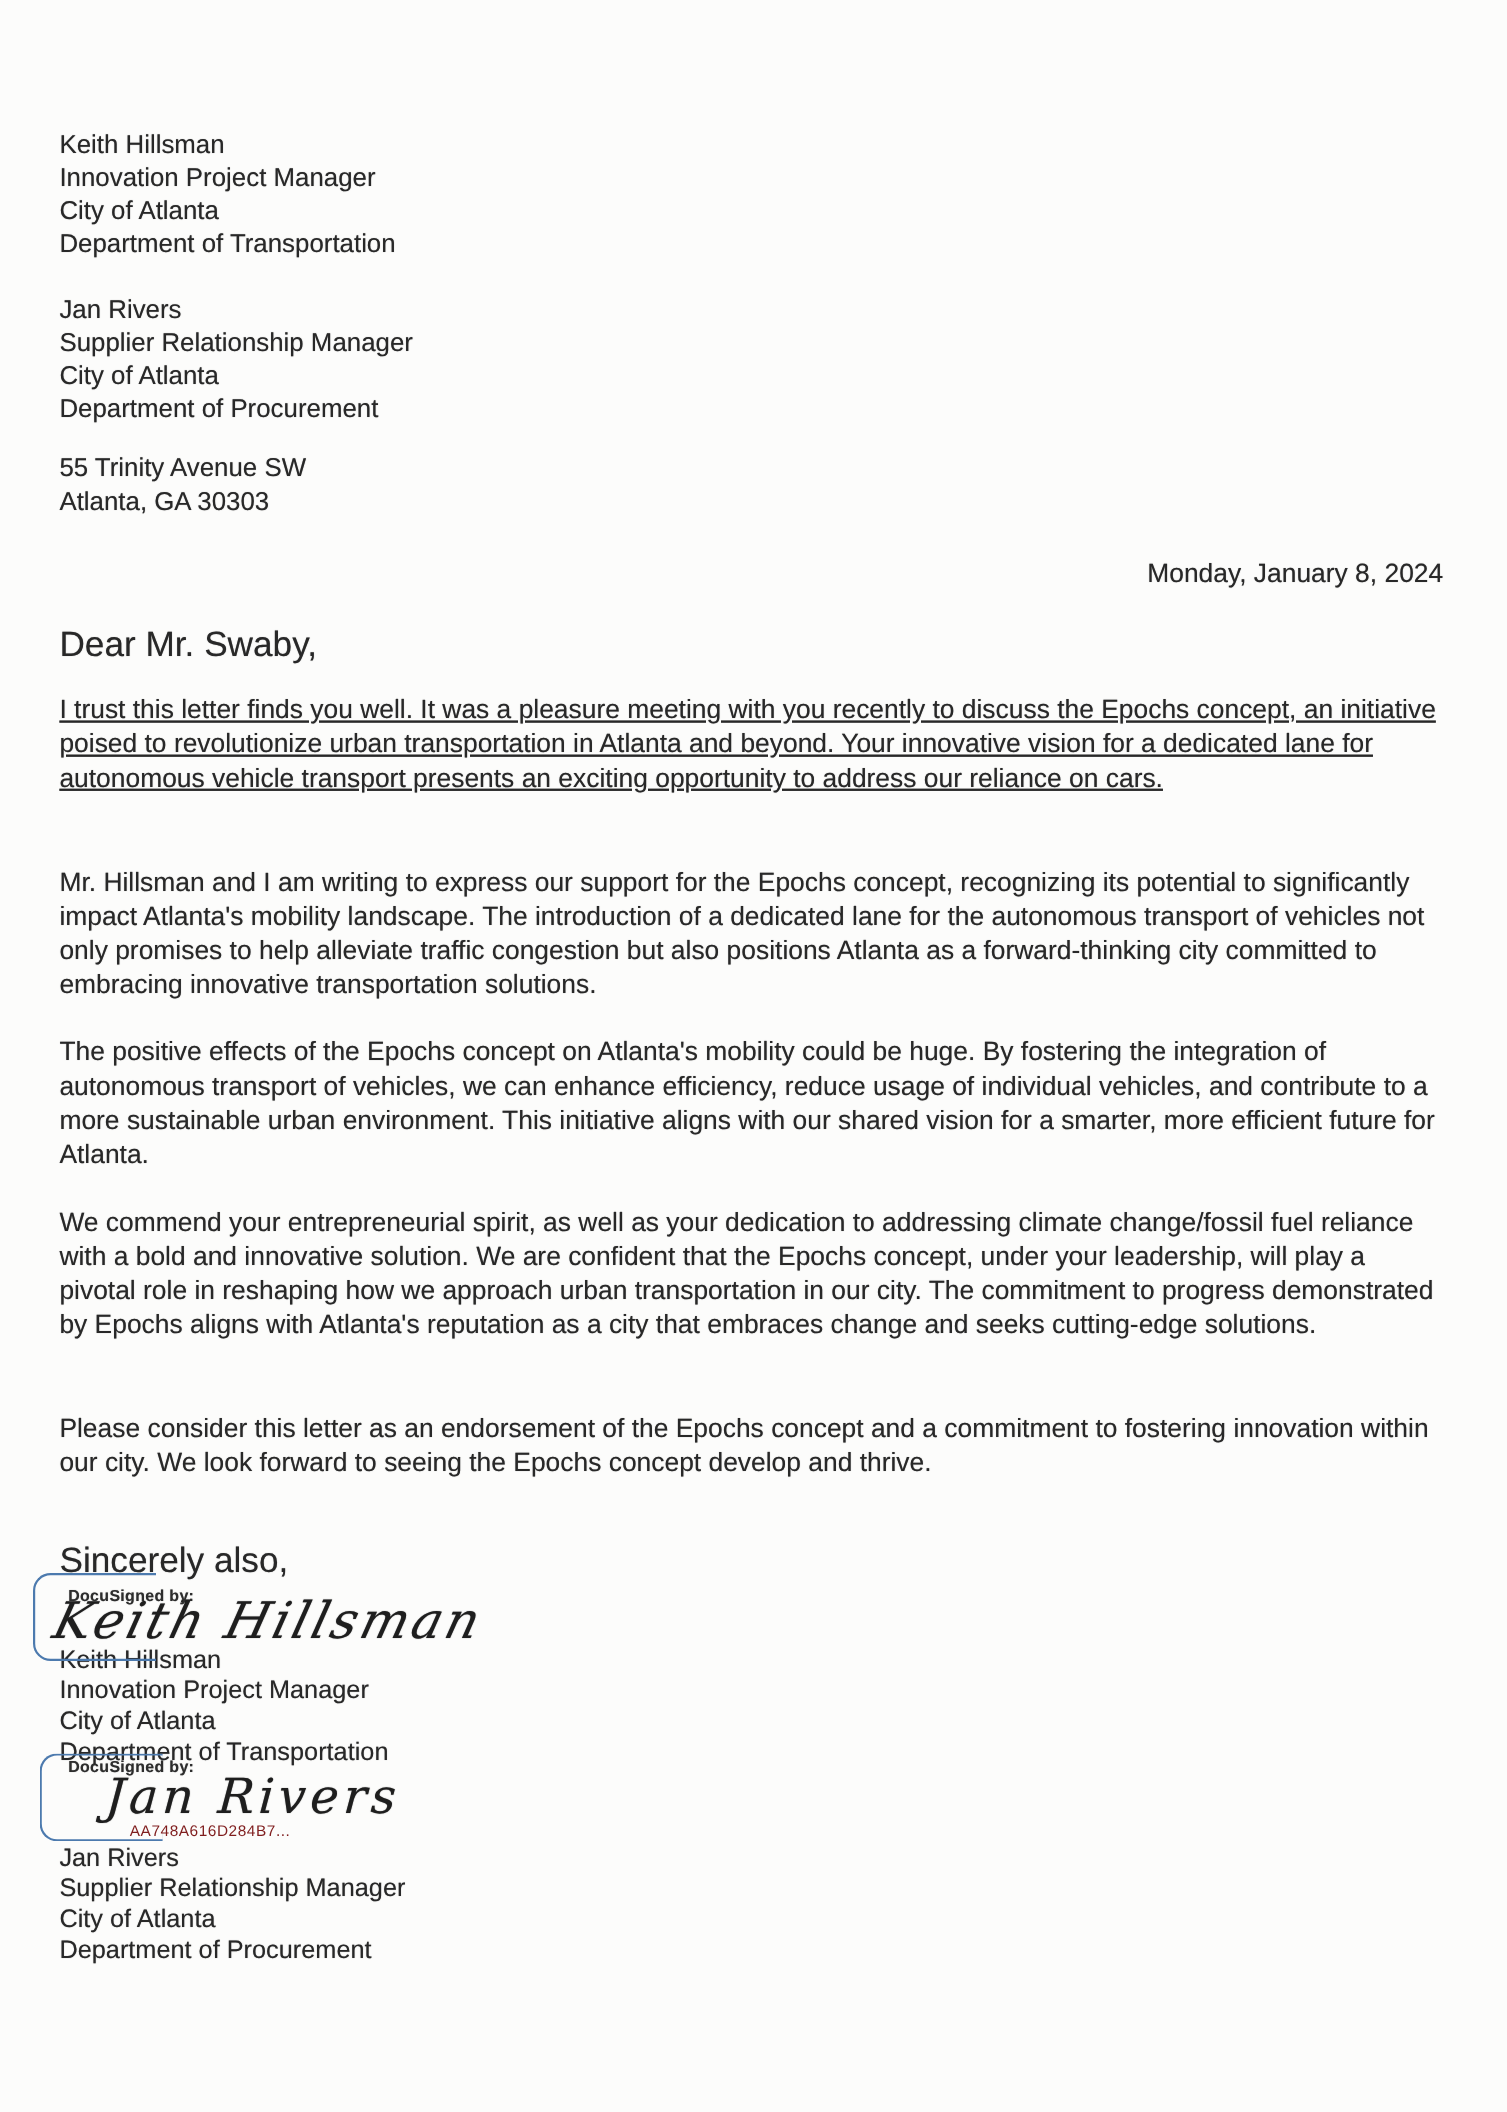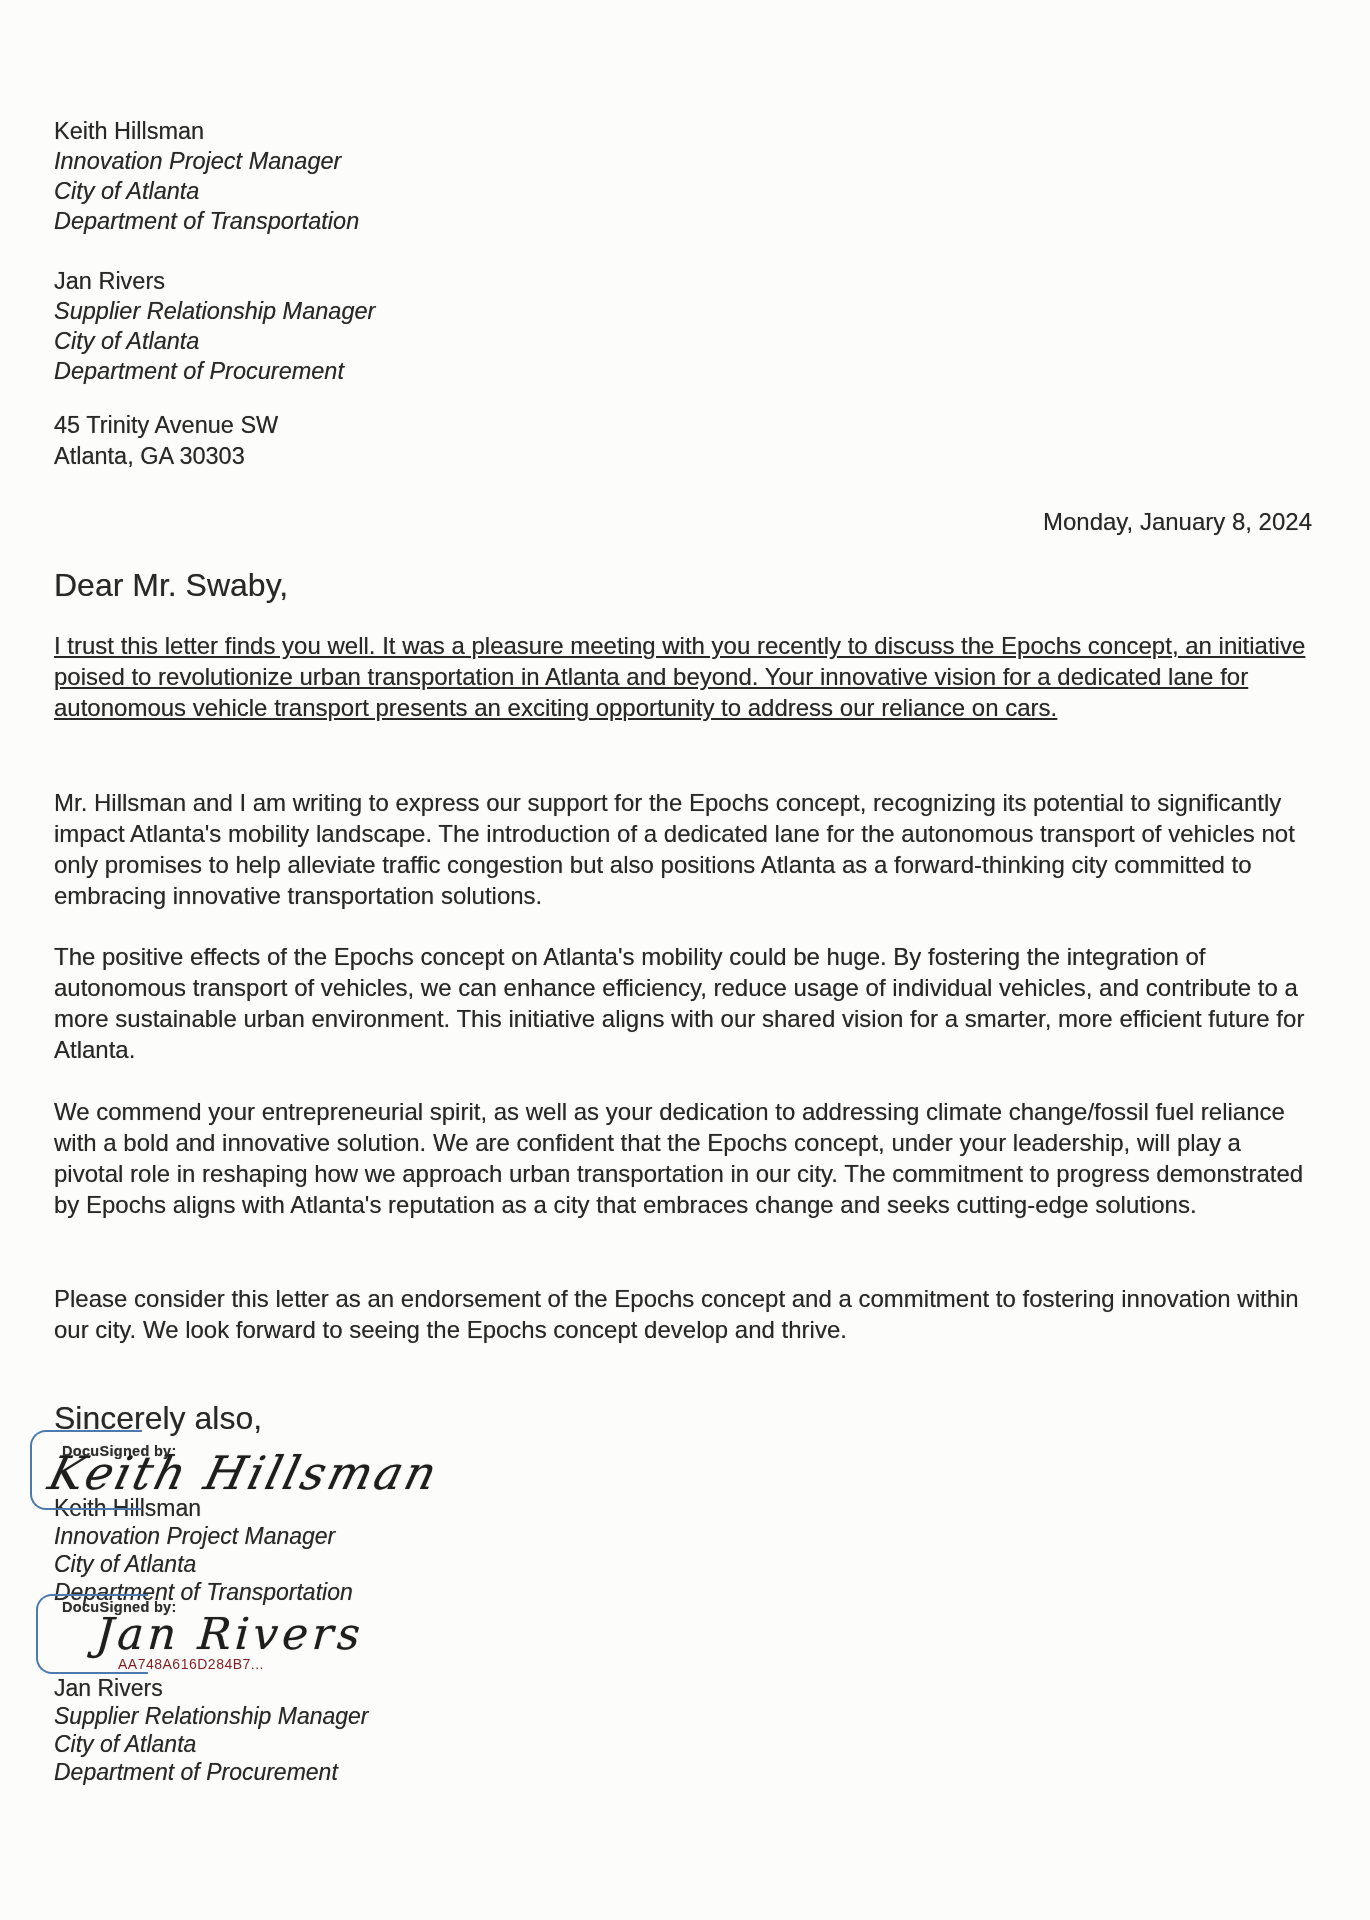--- a/index.html
+++ b/index.html
@@ -8,21 +8,21 @@
     width: 1370px;
     height: 1920px;
     background: #fcfcfb;
     overflow: hidden;
     font-family: "Liberation Sans", sans-serif;
     color: #282828;
     text-shadow: 0 0 0.8px rgba(45,45,45,0.55);
   }
   .abs { position: absolute; left: 54px; }
   .hline { font-size: 23.5px; line-height: 30px; white-space: nowrap; }
-  .it { font-style: italic; }
+  .it { }
   .para {
     width: 1262px;
     font-size: 24px;
     line-height: 31px;
     text-align: left;
   }
   .date-line {
     position: absolute;
     right: 58px;
     font-size: 24px;
@@ -93,21 +93,21 @@
   </div>
 
   <div class="abs" style="top:266px;">
     <div class="hline">Jan Rivers</div>
     <div class="hline it">Supplier Relationship Manager</div>
     <div class="hline it">City of Atlanta</div>
     <div class="hline it">Department of Procurement</div>
   </div>
 
   <div class="abs" style="top:410px;">
-    <div class="hline" style="line-height:31px;">45 Trinity Avenue SW</div>
+    <div class="hline" style="line-height:31px;">55 Trinity Avenue SW</div>
     <div class="hline" style="line-height:31px;">Atlanta, GA 30303</div>
   </div>
 
   <div class="date-line" style="top:508px;">Monday, January 8, 2024</div>
 
   <div class="abs salutation" style="top:567px;">Dear Mr. Swaby,</div>
 
   <div class="abs para" style="top:630px;text-decoration:underline;">I trust this letter finds you well. It was a pleasure meeting with you recently to discuss the Epochs concept, an initiative poised to revolutionize urban transportation in Atlanta and beyond. Your innovative vision for a dedicated lane for autonomous vehicle transport presents an exciting opportunity to address our reliance on cars.</div>
   <div class="abs para" style="top:787px;">Mr. Hillsman and I am writing to express our support for the Epochs concept, recognizing its potential to significantly impact Atlanta's mobility landscape. The introduction of a dedicated lane for the autonomous transport of vehicles not only promises to help alleviate traffic congestion but also positions Atlanta as a forward-thinking city committed to embracing innovative transportation solutions.</div>
   <div class="abs para" style="top:941px;">The positive effects of the Epochs concept on Atlanta's mobility could be huge. By fostering the integration of autonomous transport of vehicles, we can enhance efficiency, reduce usage of individual vehicles, and contribute to a more sustainable urban environment. This initiative aligns with our shared vision for a smarter, more efficient future for Atlanta.</div>

